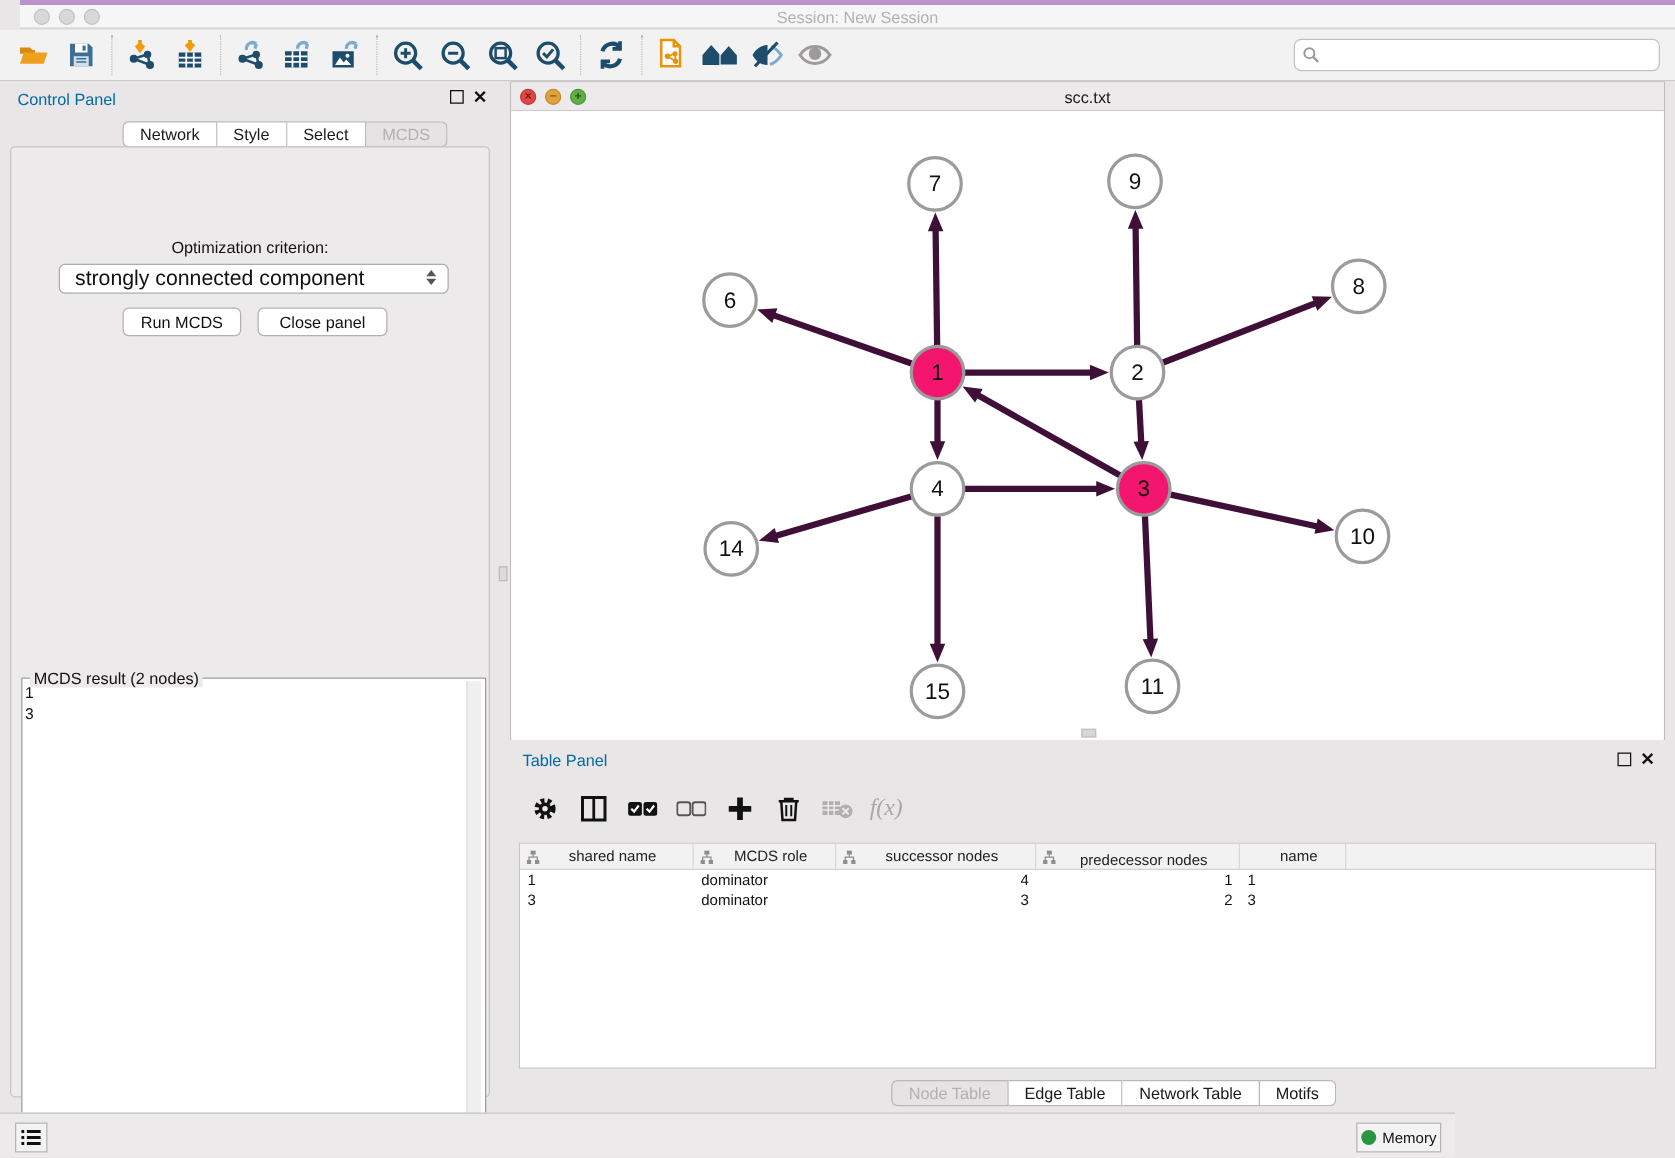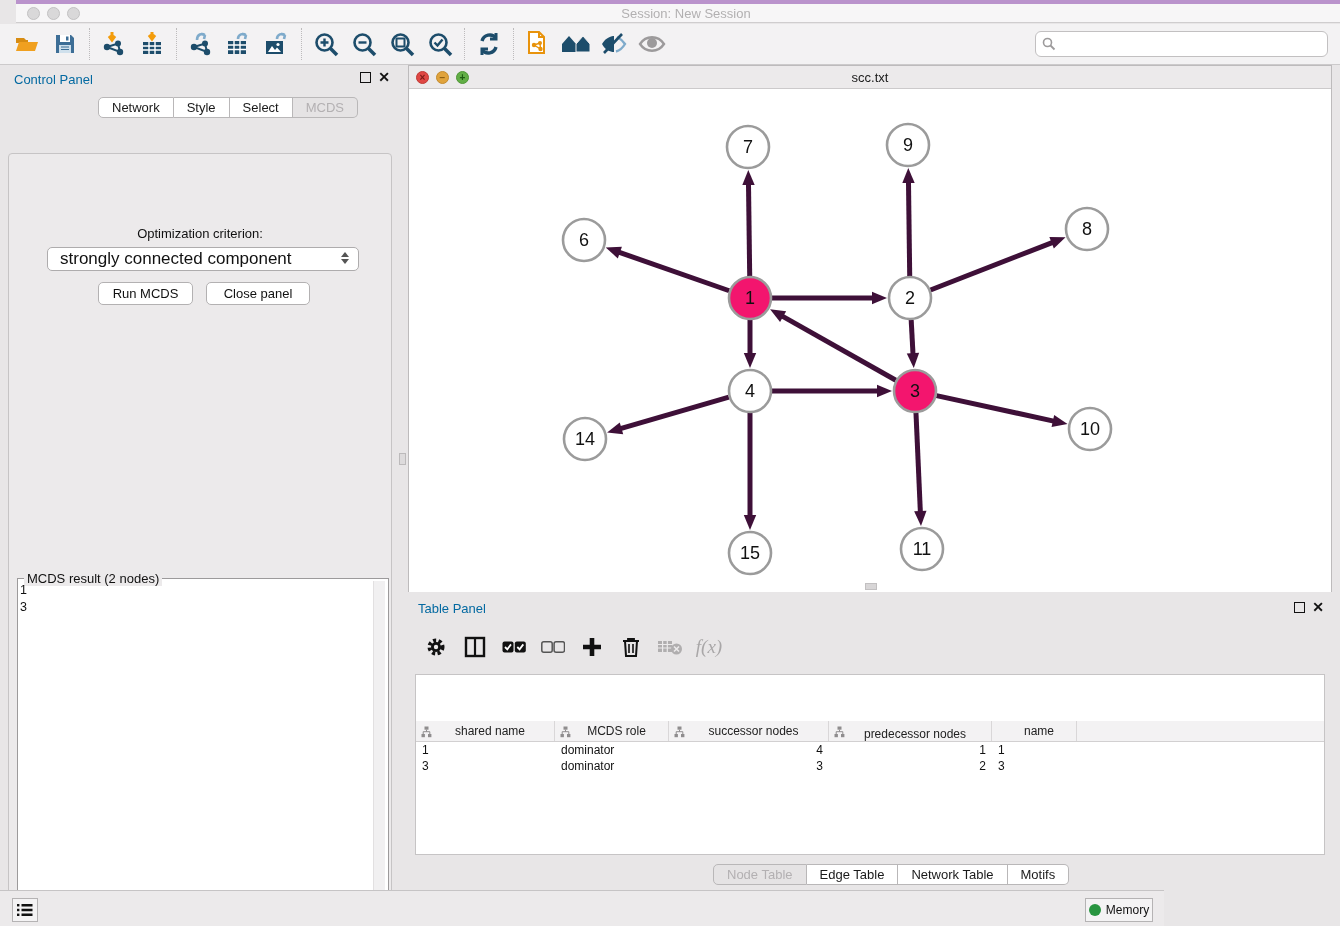--- a/index.html
+++ b/index.html
@@ -29,21 +29,21 @@
   
   .control-panel { position:absolute; left:6px; top:65px; width:390px; height:815px; }
   .cp-header { position:absolute; left:8px; top:7px; }
   .cp-ctrl { position:absolute; right:6px; top:7px; }
   .tabs-row { position:absolute; display:flex;padding-left:20px; }
   .cp-tabs { left:72px; top:32px; }
   .tab { height:21px; padding:0 13px; font-size:13px; line-height:20px; background:#fff; border:1px solid #b9b7b8; border-left:none; color:#1a1a1a; text-align:center; }
   .tab:first-child { border-left:1px solid #b9b7b8; border-radius:5px 0 0 5px; }
   .tab:last-child { border-radius:0 5px 5px 0; }
   .tab.inactive-gray { background:#e5e3e4; color:#b3b0b2; }
-  .cp-body { position:absolute; left:2px; top:52px; width:384px; height:761px; background:#eceaeb; border:1px solid #c6c4c5; border-radius:4px;margin-top:36px; }
+  .cp-body { position:absolute; left:2px; top:52px; width:384px; height:761px; background:#eceaeb; border:1px solid #c6c4c5; border-radius:4px; }
   .opt-label { position:absolute; left:0; width:100%; top:72px; text-align:center; font-size:13px; color:#111; }
   .opt-select { position:absolute; left:38px; top:93px; width:312px; height:24px; background:#fff; border:1px solid #aeacad; border-radius:5px; font-size:17px; color:#111; line-height:22px; padding-left:12px; }
   .stepper { position:absolute; right:9px; top:4px; display:flex; flex-direction:column; gap:2px; }
   .tri-up { width:0; height:0; border-left:4px solid transparent; border-right:4px solid transparent; border-bottom:5px solid #555; }
   .tri-dn { width:0; height:0; border-left:4px solid transparent; border-right:4px solid transparent; border-top:5px solid #555; }
   .cp-btn { position:absolute; top:128px; height:23px; background:#fff; border:1px solid #b3b1b2; border-radius:5px; font-size:13px; color:#111; font-family:"Liberation Sans",sans-serif; }
   .run-btn { left:89px; width:95px; }
   .closep-btn { left:197px; width:104px; }
   .result-box { position:absolute; left:8px; top:424px; width:372px; height:380px; border:1px solid #9c9a9b; background:#fff; }
   .result-legend { position:absolute; left:6px; top:-8px; background:#eceaeb; padding:0 3px; font-size:13px; color:#111; }
@@ -65,21 +65,21 @@
   .net-resize { position:absolute; left:456px; bottom:1px; width:12px; height:7px; background:#d8d6d7; border:1px solid #c2c0c1; }
 
   
   .table-panel { position:absolute; left:408px; top:597px; width:924px; height:291px; }
   .tp-header { position:absolute; left:10px; top:4px; }
   .tp-ctrl { position:absolute; right:8px; top:5px; }
   .tp-toolbar { position:absolute; left:12px; top:28px; height:44px; display:flex; align-items:center; gap:7px; }
   .tp-tool { width:32px; height:36px; display:flex; align-items:center; justify-content:center; }
   .fx { font-family:"Liberation Serif", serif; font-style:italic; font-size:19px; color:#a9a7a8; }
   .tbl-box { position:absolute; left:7px; top:77px; width:910px; height:181px; background:#fff; border:1px solid #c6c4c5; overflow:hidden; }
-  .tbl-header { display:flex; height:21px; background:#f3f2f3; border-bottom:1px solid #d2d0d1;margin-top:46px; }
+  .tbl-header { display:flex; height:21px; background:#f3f2f3; border-bottom:1px solid #d2d0d1; }
   .th { display:flex; align-items:center; border-right:1px solid #d9d7d8; font-size:12px; color:#222; position:relative; }
   .th .th-icon { position:absolute; left:5px; top:5px; }
   .th .th-label { width:100%; text-align:center; padding-left:10px; }
   .tr { display:flex; height:16px; }
   .td { font-size:12px; color:#111; line-height:16px; padding:0 6px; overflow:hidden; white-space:nowrap; }
   .tbl-tabs { left:285px; top:267px; }
 
   
   .statusbar { position:absolute; left:0; top:890px; width:1164px; height:36px; background:#eceaeb; border-top:1px solid #c6c4c5; }
   .list-btn { position:absolute; left:12px; top:7px; width:26px; height:24px; background:#f4f3f4; border:1px solid #b5b3b4; display:flex; align-items:center; justify-content:center; }

